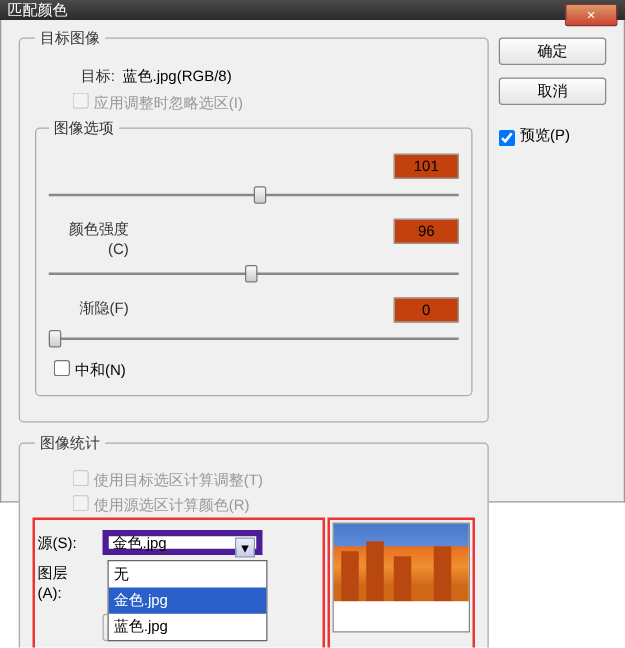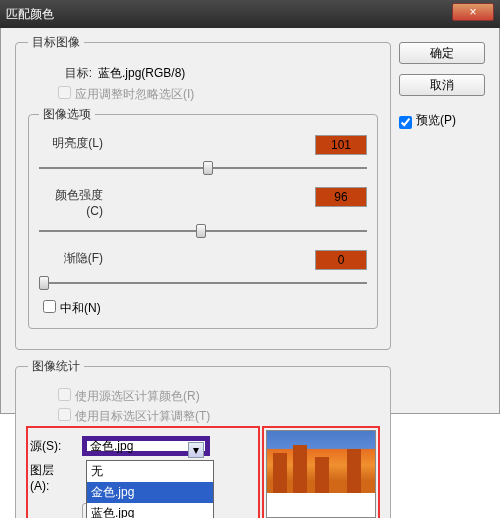--- a/index.html
+++ b/index.html
@@ -1,17 +1,17 @@
 <!DOCTYPE html>
 <html><head>
 <meta charset="utf-8">
 <style>
 *{box-sizing:border-box;margin:0;padding:0;font-family:"Microsoft YaHei","SimSun",sans-serif;font-size:12px}
 body{background:#fff;width:500px;height:518px;overflow:hidden}
-.titlebar{height:28px;background:linear-gradient(#4a4a4a,#2a2a2a);display:flex;align-items:center;padding:0 6px;color:#fff;position:relative}
+.titlebar{height:16px;background:linear-gradient(#4a4a4a,#2a2a2a);display:flex;align-items:center;padding:0 6px;color:#fff;position:relative}
 .close-btn{position:absolute;right:6px;top:3px;width:42px;height:18px;background:linear-gradient(#d96,#c43);border:1px solid #833;border-radius:2px;text-align:center;color:#fff;line-height:16px}
 .content{display:flex;padding:6px 8px 8px 14px;background:#f0f0f0;height:386px;border:1px solid #999;border-top:none}
 .left{flex:1;padding-right:8px}
 .right{width:92px;padding-top:8px}
 .btn{width:86px;height:22px;background:linear-gradient(#fdfdfd,#e6e6e6);border:1px solid #888;border-radius:3px;margin-bottom:10px;cursor:pointer}
 fieldset{border:1px solid #aaa;border-radius:4px;padding:10px 12px 12px;margin-bottom:8px;background:#f0f0f0}
 legend{padding:0 4px;color:#333}
 .row{display:flex;margin:4px 0}
 .lbl{width:70px;text-align:right;padding-right:6px;color:#333}
 .val{width:52px;height:20px;border:1px solid #999;background:#c2410c;text-align:center;margin-left:8px}
@@ -56,21 +56,20 @@
       </div>
       <div class="chk dis">
         <input type="checkbox" disabled="" style="">
         <span>应用调整时忽略选区(I)</span>
       </div>
 
       <fieldset class="inner">
         <legend>图像选项</legend>
 
         <div class="row">
-          <span class="lbl">明亮度(L)</span>
           <span style="flex:1"></span>
           <input class="val" value="101" style="">
         </div>
         <div class="slider">
             <div class="track"></div>
             <div class="thumb" style="left:50%"></div>
           </div>
 
         <div class="row" style="margin-top:10px">
           <span class="lbl">颜色强度(C)</span>
@@ -96,25 +95,25 @@
           <input type="checkbox" style="">
           <span>中和(N)</span>
         </div>
       </fieldset>
     </fieldset>
 
     <fieldset>
       <legend>图像统计</legend>
       <div class="chk dis">
         <input type="checkbox" disabled="" style="">
-        <span>使用源选区计算颜色(R)</span>
+        <span>使用目标选区计算调整(T)</span>
       </div>
       <div class="chk dis">
         <input type="checkbox" disabled="" style="">
-        <span>使用目标选区计算调整(T)</span>
+        <span>使用源选区计算颜色(R)</span>
       </div>
 
       <div class="stats-row">
         <div class="hl" style="flex:1">
           <div class="sel-row">
             <span class="sel-lbl">源(S):</span>
             <div class="sel">
               <span>金色.jpg</span>
               <div class="arrow">▾</div>
               <div class="dd">

